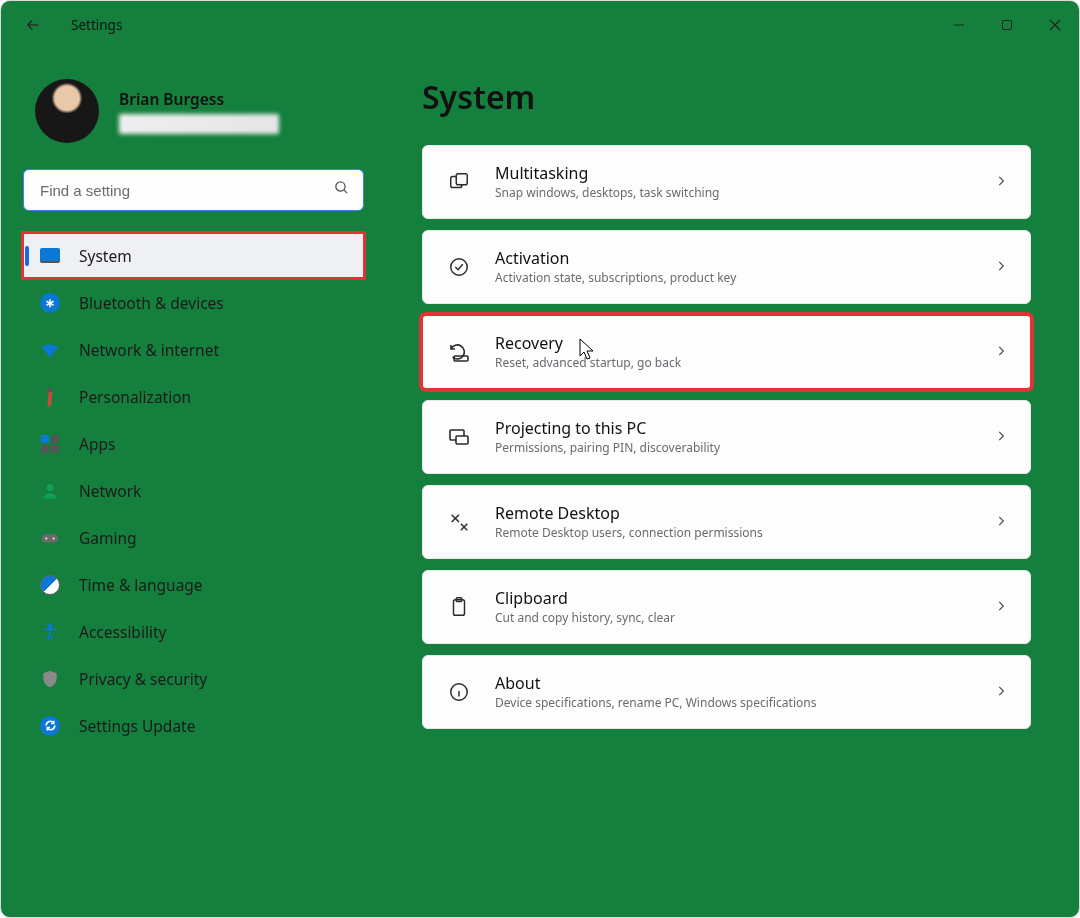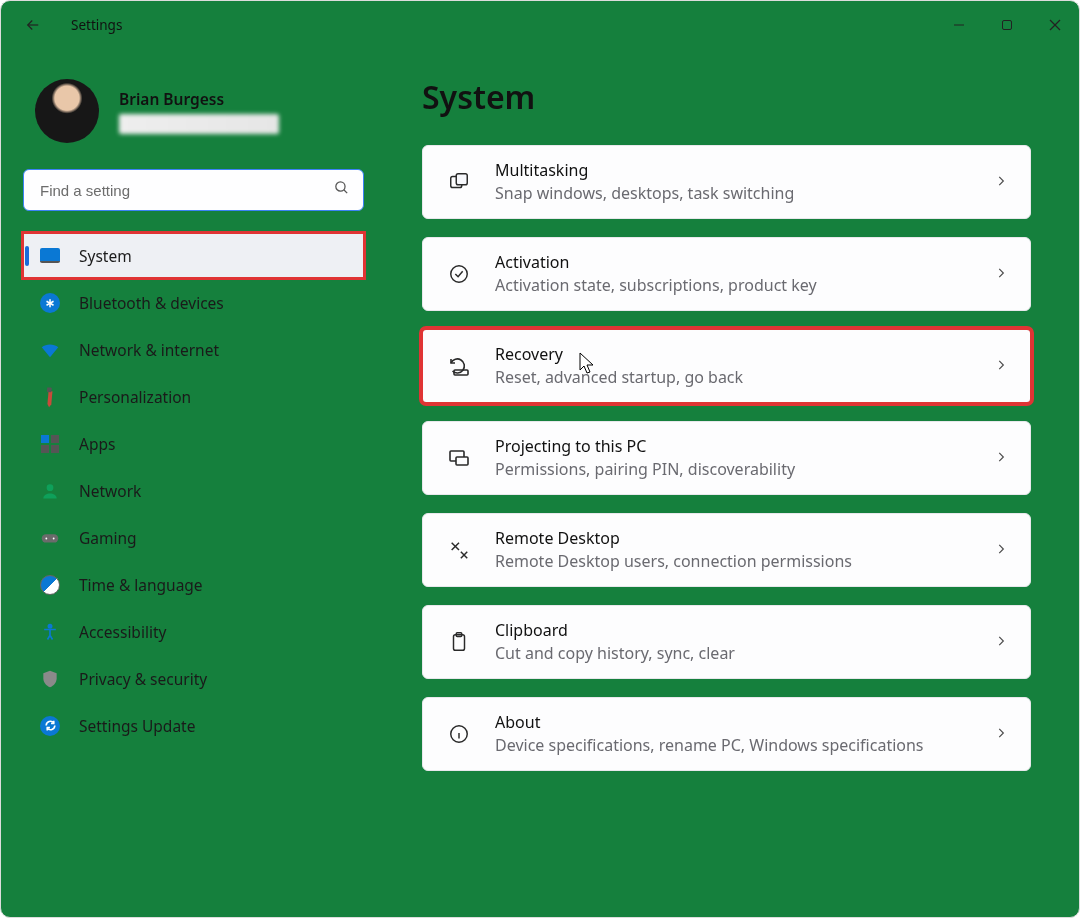--- a/index.html
+++ b/index.html
@@ -172,21 +172,21 @@
     flex: 1;
     padding: 26px 48px 0 36px;
     overflow-y: auto;
   }
   .main-title {
     font-size: 32px;
     font-weight: 600;
     color: #111;
     margin-bottom: 22px;
   }
-  .cards { display: flex; flex-direction: column; gap: 18px; margin-top: 27px; }
+  .cards { display: flex; flex-direction: column; gap: 11px; margin-top: 27px; }
   .card {
     background: #fdfdfe;
     border: 1px solid #e8e8ec;
     border-radius: 6px;
     height: 74px;
     display: flex;
     align-items: center;
     padding: 0 22px 0 22px;
     cursor: pointer;
     position: relative;
@@ -196,21 +196,21 @@
     display:flex;align-items:center;justify-content:center;
     margin-right: 22px;
     color: #2a2a2a;
   }
   .card-body .card-title {
     font-size: 16px;
     color: #111;
     line-height: 1.3;
   }
   .card-body .card-sub {
-    font-size: 16px;
+    font-size: 12px;
     color: #6a6a70;
     margin-top: 1px;
   }
   .card-chevron {
     margin-left: auto;
     color: #4a4a4a;
   }
   .card.highlight-red {
     outline: 4px solid #e03434;
     outline-offset: -1px;

